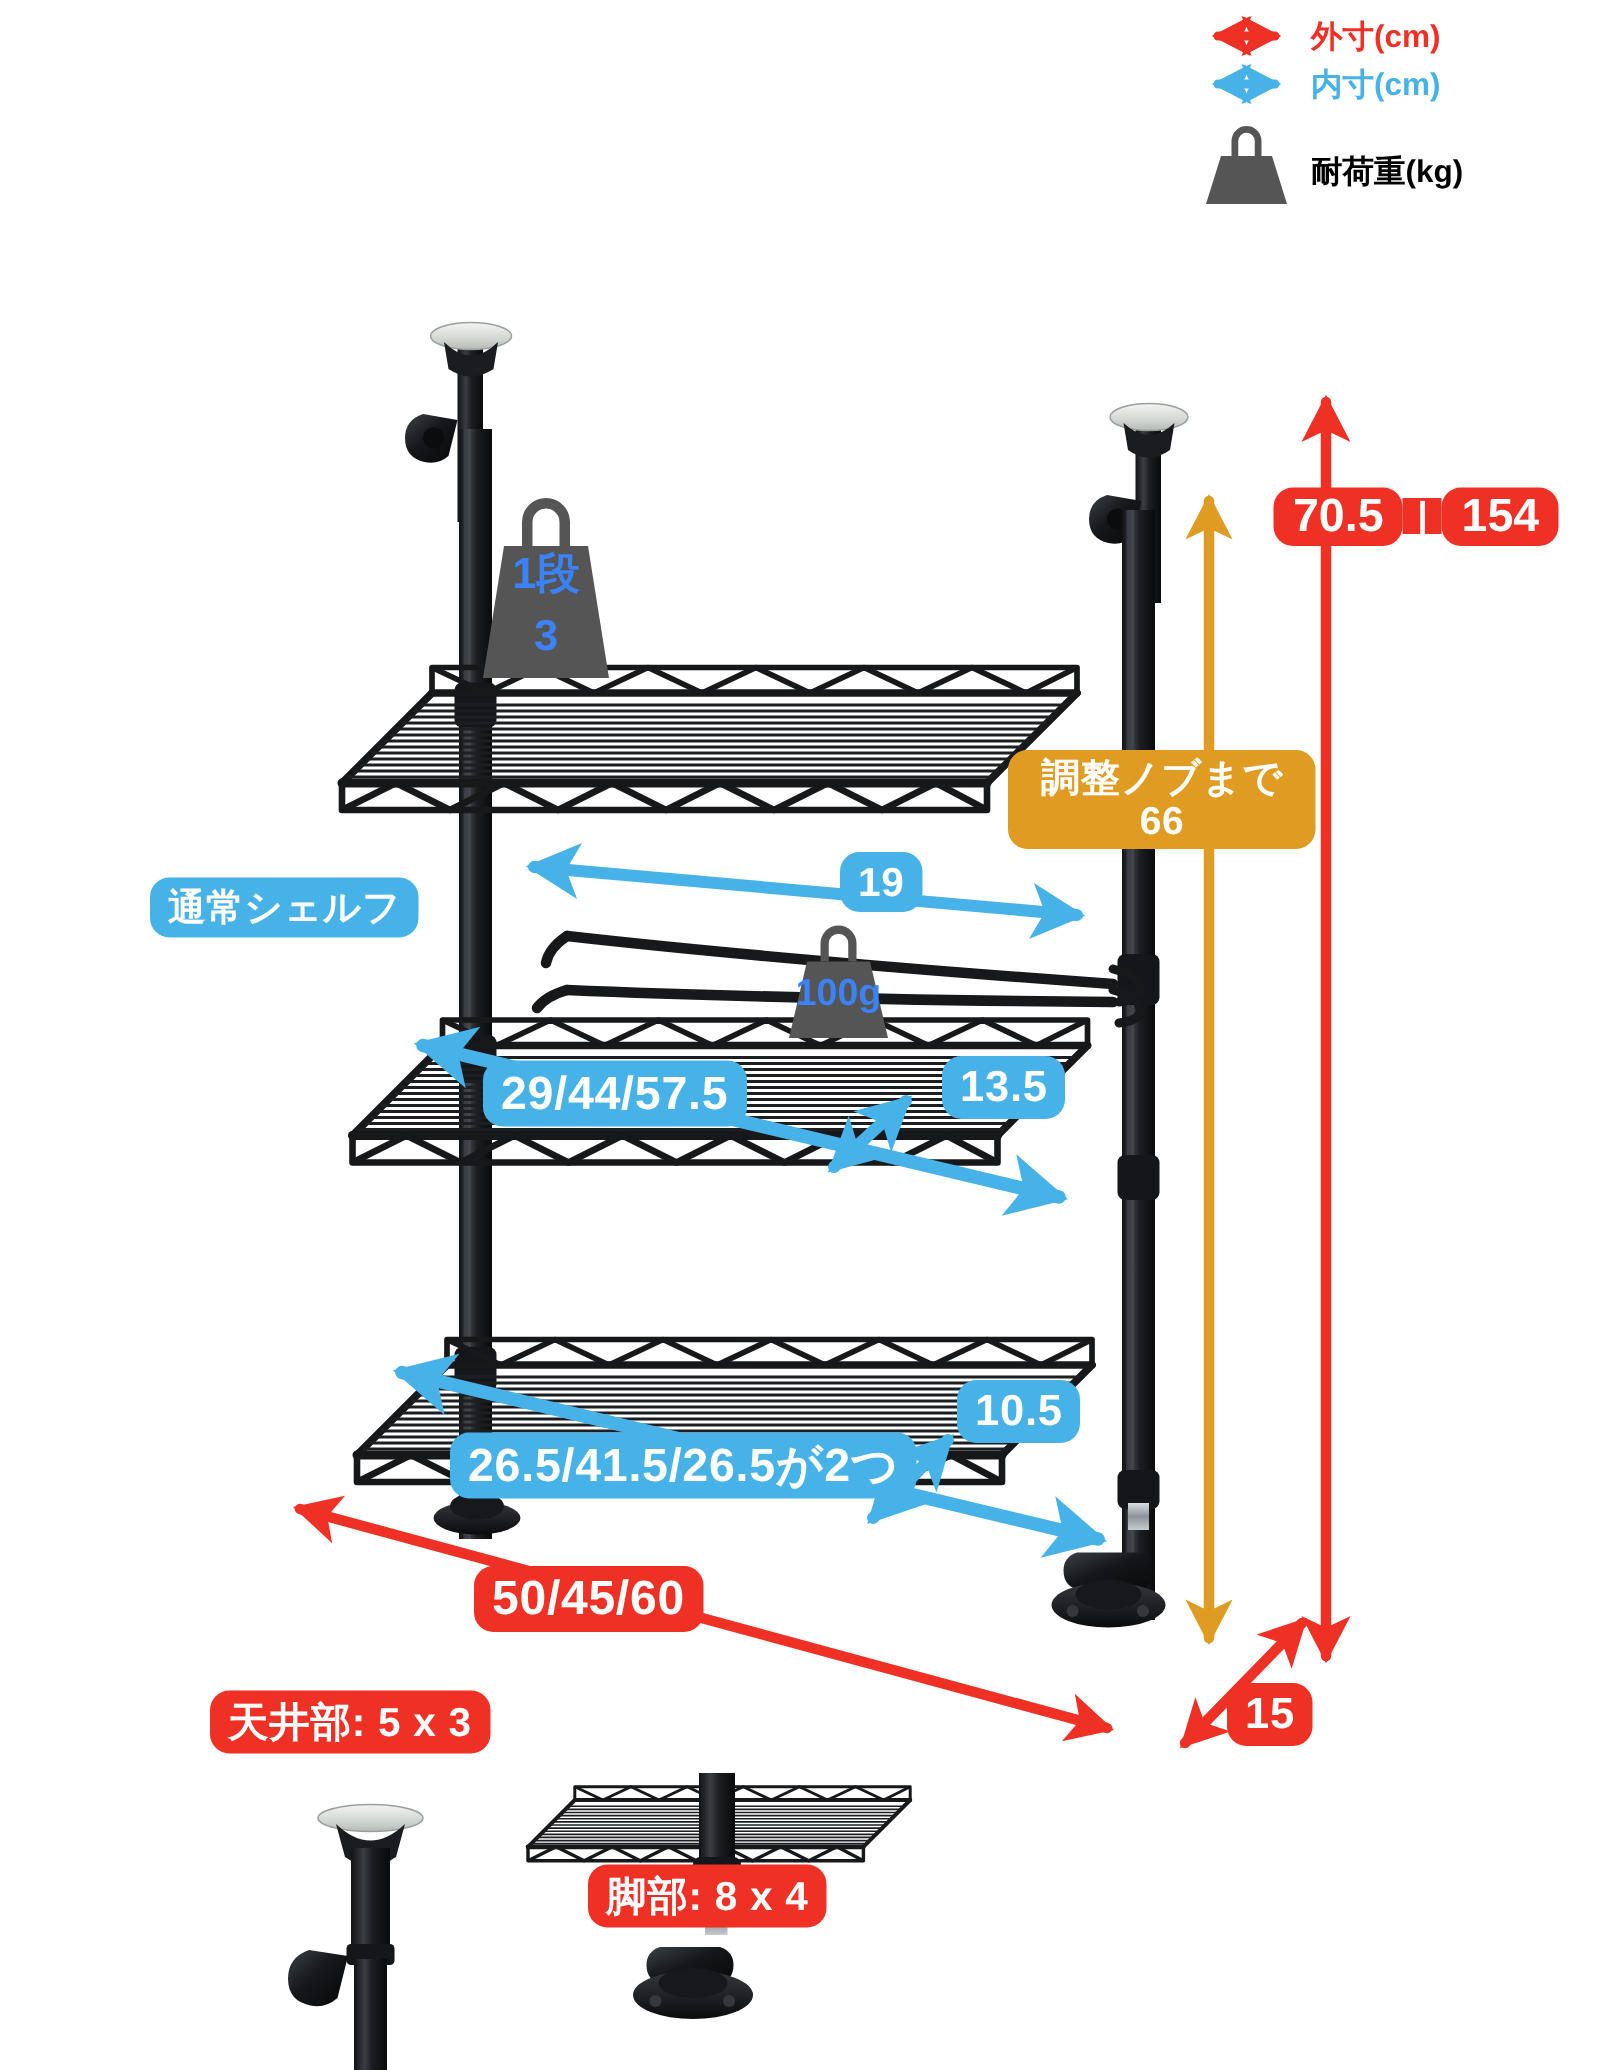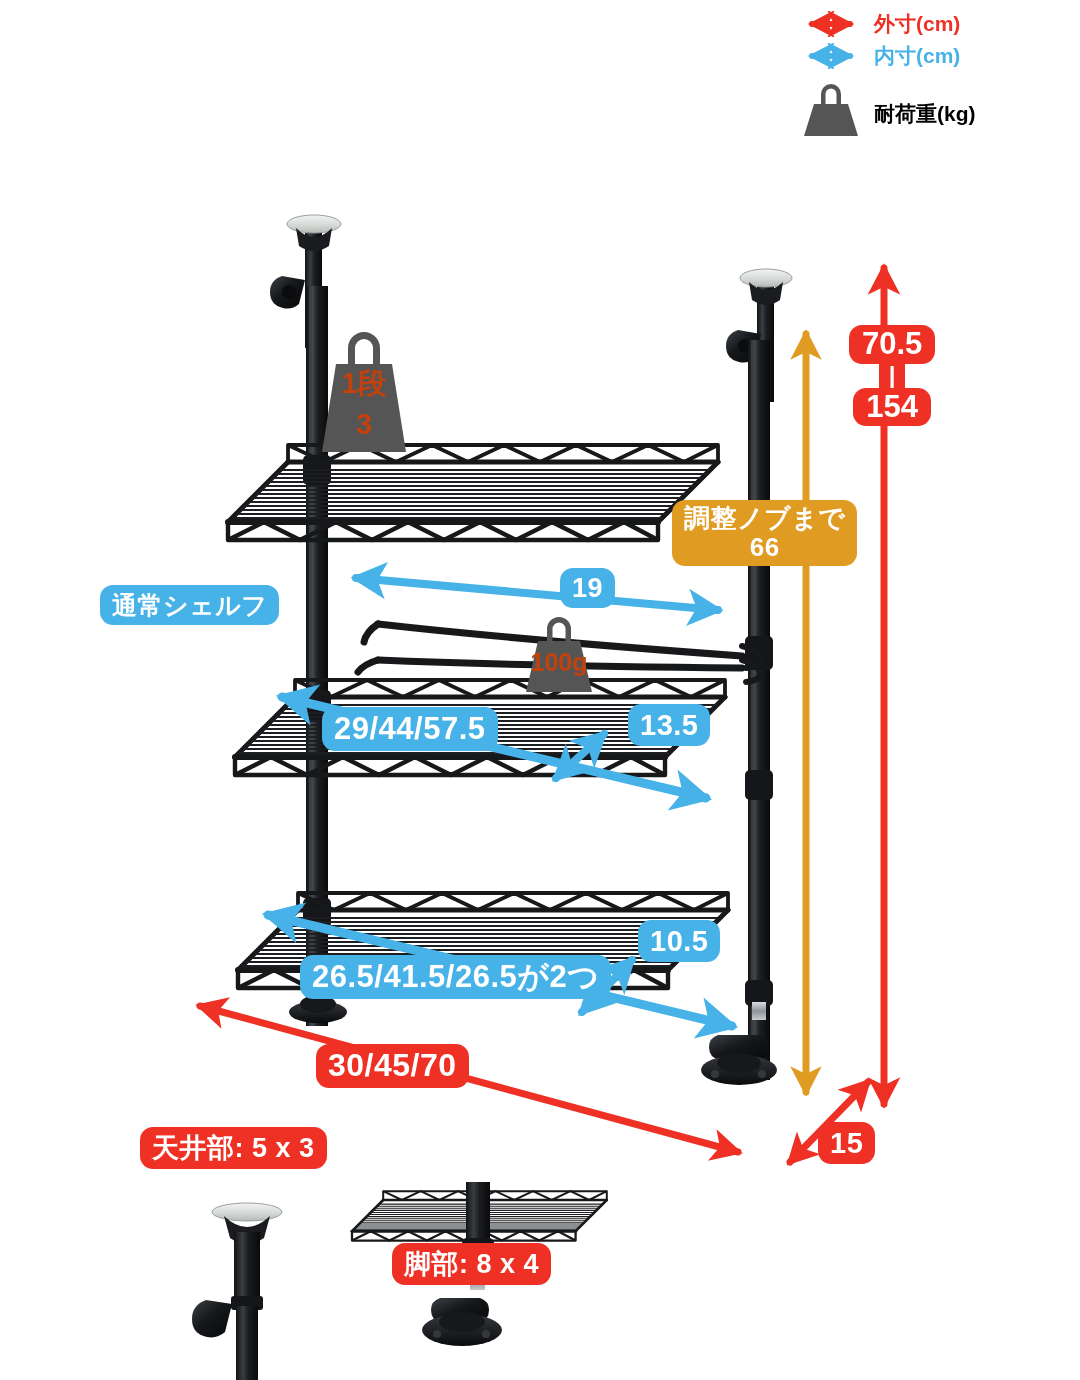--- a/index.html
+++ b/index.html
@@ -41,21 +41,21 @@
     box-sizing: border-box;
     z-index: 40;
   }
   .chip.red   { background: #ee3124; }
   .chip.blue  { background: #46b2e8; }
   .chip.amber { background: #e09b22; }
 
   .chip-stack {
     position: absolute;
     display: flex;
-    flex-direction: column;
+    flex-direction: row;
     align-items: center;
     z-index: 40;
   }
   .chip-stack > .seg {
     background: #ee3124;
     color: #fff;
     font-weight: 700;
     border-radius: 13px;
     padding: 1px 13px;
     line-height: 1.18;
@@ -85,21 +85,21 @@
     font-weight: 700;
     margin-left: 12px;
     white-space: nowrap;
   }
   .legend-text.red  { color: #ee3124; }
   .legend-text.blue { color: #46b2e8; }
   .legend-text.dark { color: #000000; }
 
   .weight-label {
     position: absolute;
-    color: #c2410c;
+    color: #3b82f6;
     font-weight: 700;
     text-align: center;
     line-height: 1.15;
     z-index: 41;
     white-space: nowrap;
     pointer-events: none;
   }
 </style>
 </head>
 <body>
@@ -341,41 +341,41 @@
   </div>
 
   <div class="weight-label" style="left:322px; top:367px; width:84px; font-size:29px;">1段</div>
   <div class="weight-label" style="left:322px; top:408px; width:84px; font-size:29px;">3</div>
   <div class="weight-label" style="left:526px; top:648px; width:66px; font-size:25px;">100g</div>
 
   <div class="chip blue" style="left:100px; top:585px; font-size:25px; height:40px;">通常シェルフ</div>
 
   <div class="chip blue" style="left:560px; top:568px; font-size:27px; height:40px;">19</div>
 
-  <div class="chip amber" style="left:672px; top:500px; font-size:26px; padding:4px 12px;">
+  <div class="chip amber" style="left:672px; top:500px; font-size:26px; padding:4px 22px;">
     <span>調整ノブまで</span>
     <span>66</span>
   </div>
 
   <div class="chip-stack" style="left:849px; top:325px;">
     <div class="seg" style="font-size:31px;">70.5</div>
     <div class="bar" style="font-size:24px;">|</div>
     <div class="seg" style="font-size:31px;">154</div>
   </div>
 
   <div class="chip blue" style="left:322px; top:707px; font-size:31px; height:44px;">29/44/57.5</div>
 
   <div class="chip blue" style="left:628px; top:704px; font-size:29px; height:42px;">13.5</div>
 
 
   <div class="chip blue" style="left:638px; top:920px; font-size:29px; height:42px;">10.5</div>
 
   <div class="chip blue" style="left:300px; top:955px; font-size:31px; height:44px;">26.5/41.5/26.5が2つ</div>
 
-  <div class="chip red" style="left:316px; top:1044px; font-size:32px; height:44px;">30/45/70</div>
+  <div class="chip red" style="left:316px; top:1044px; font-size:32px; height:44px;">50/45/60</div>
 
   <div class="chip red" style="left:818px; top:1122px; font-size:29px; height:42px;">15</div>
 
   <div class="chip red" style="left:140px; top:1127px; font-size:27px; height:42px;">天井部: 5 x 3</div>
 
   <div class="chip red" style="left:392px; top:1243px; font-size:27px; height:42px;">脚部: 8 x 4</div>
 
 </div>
 
 </body></html>

